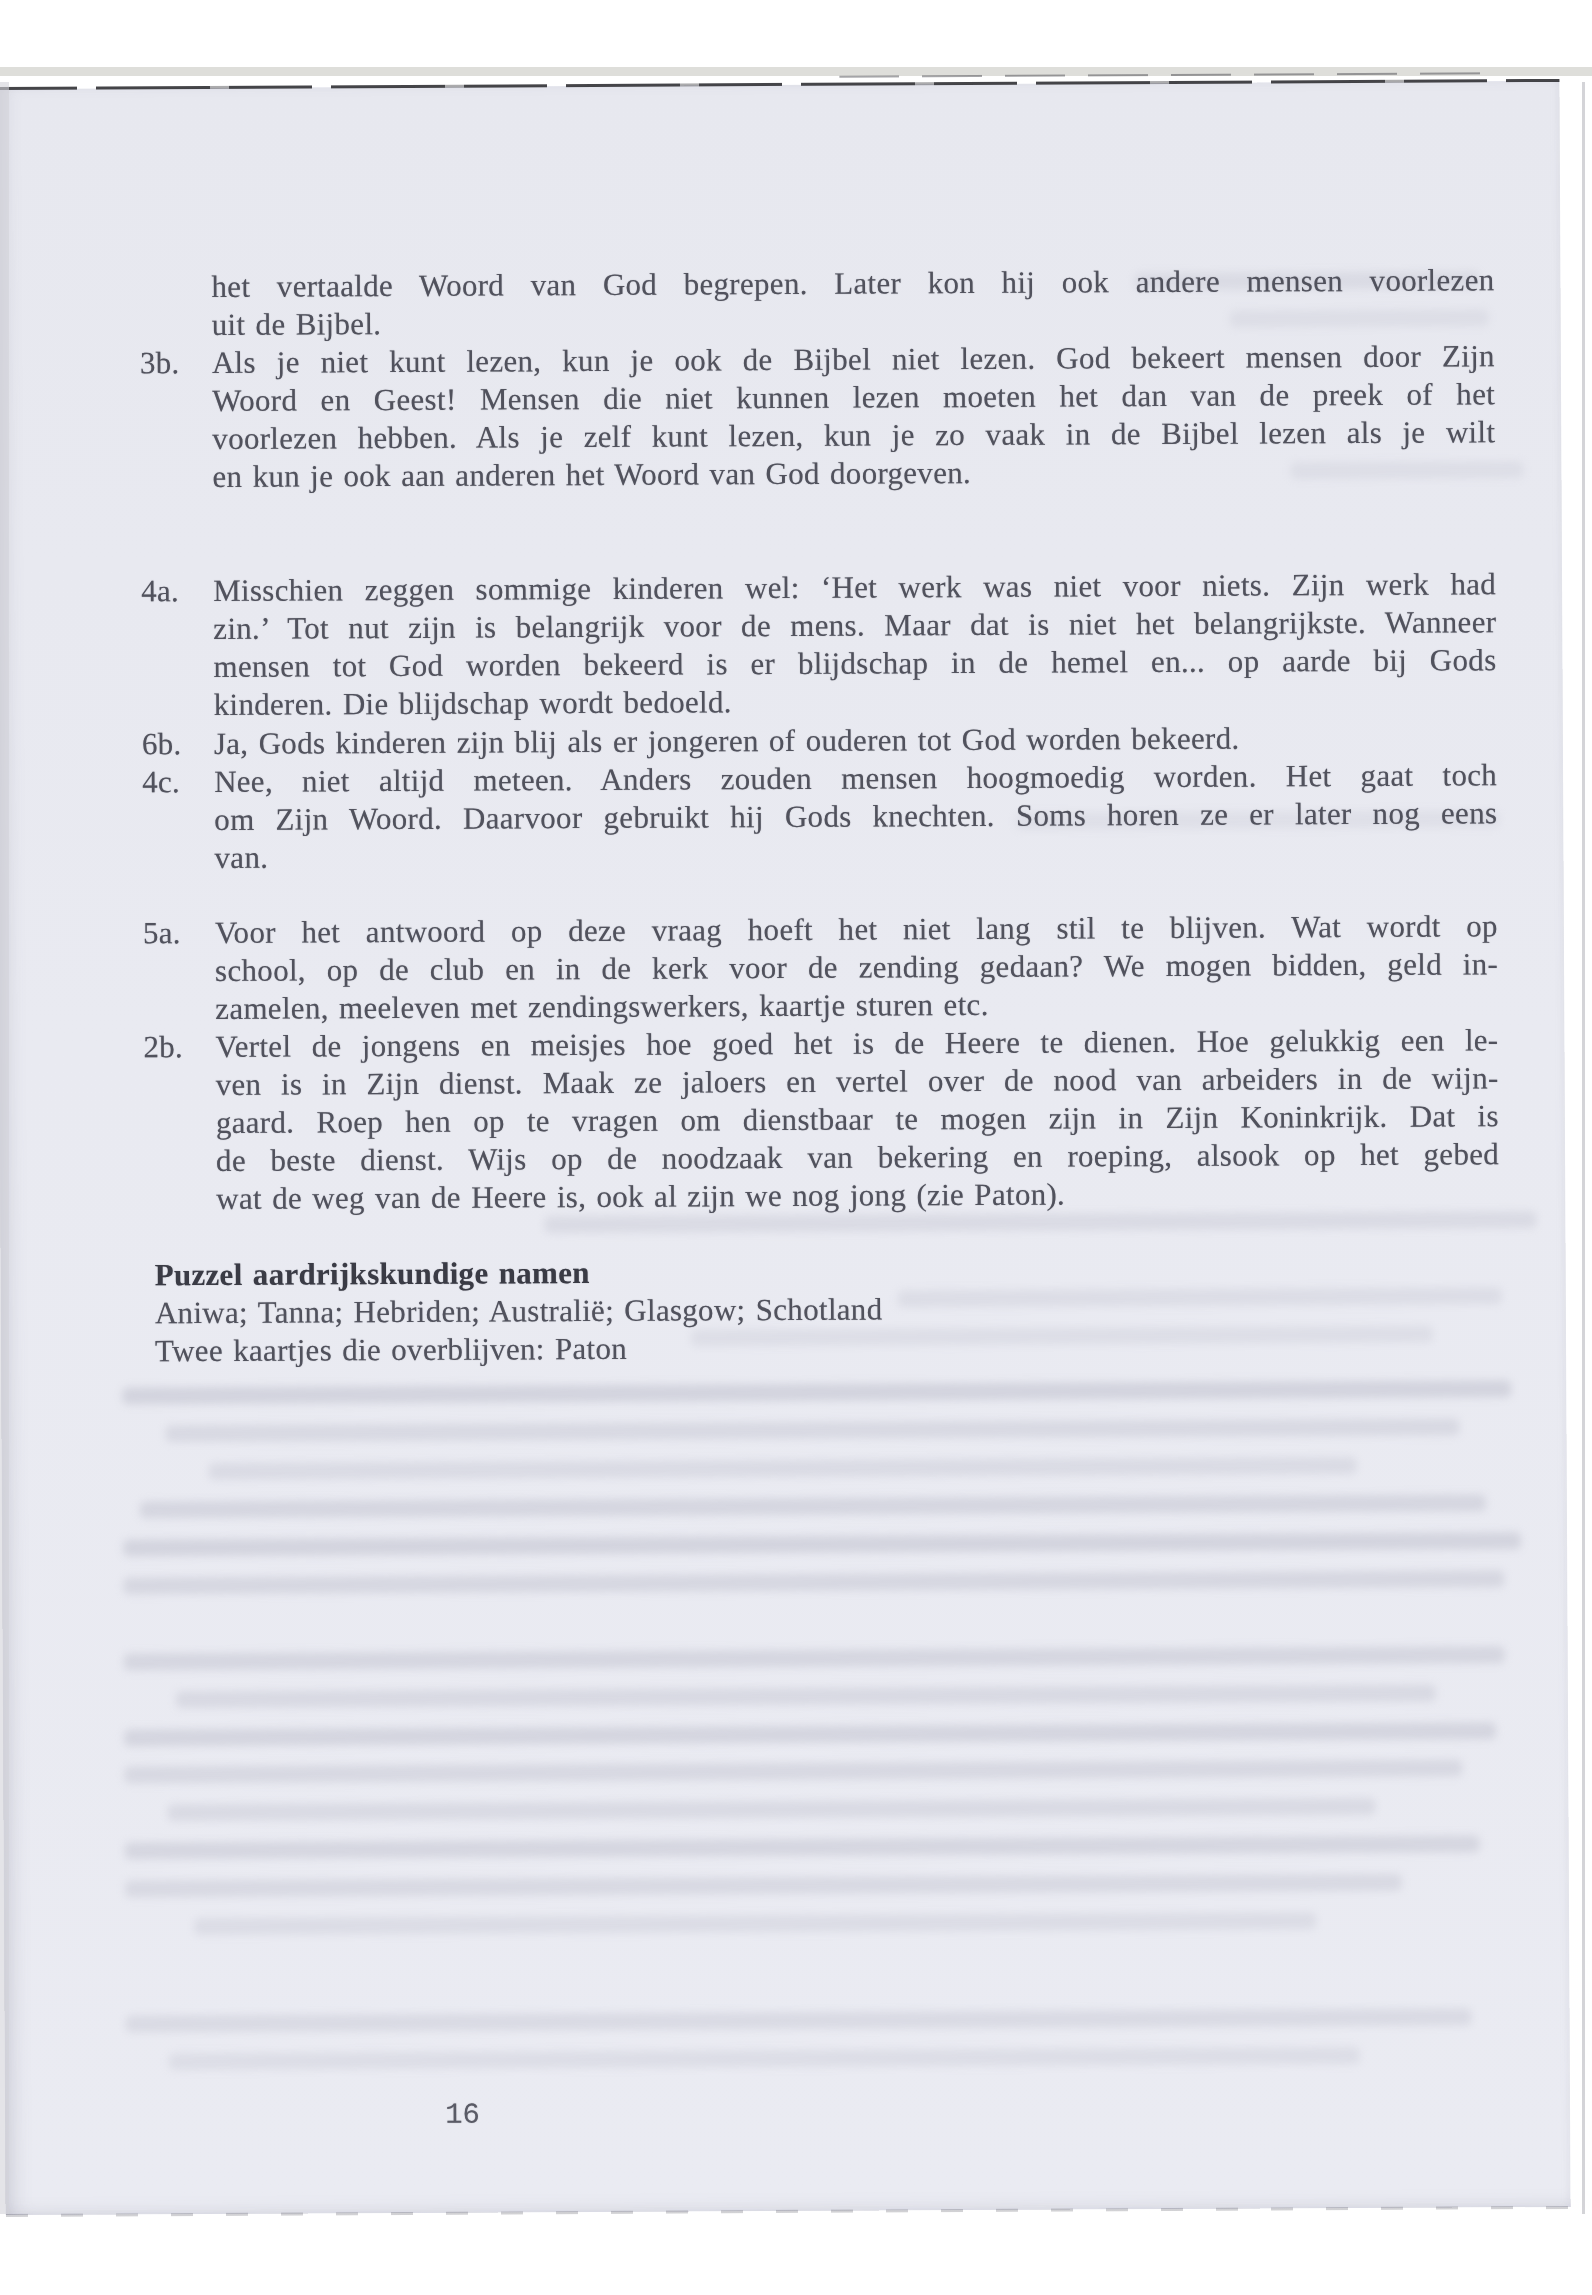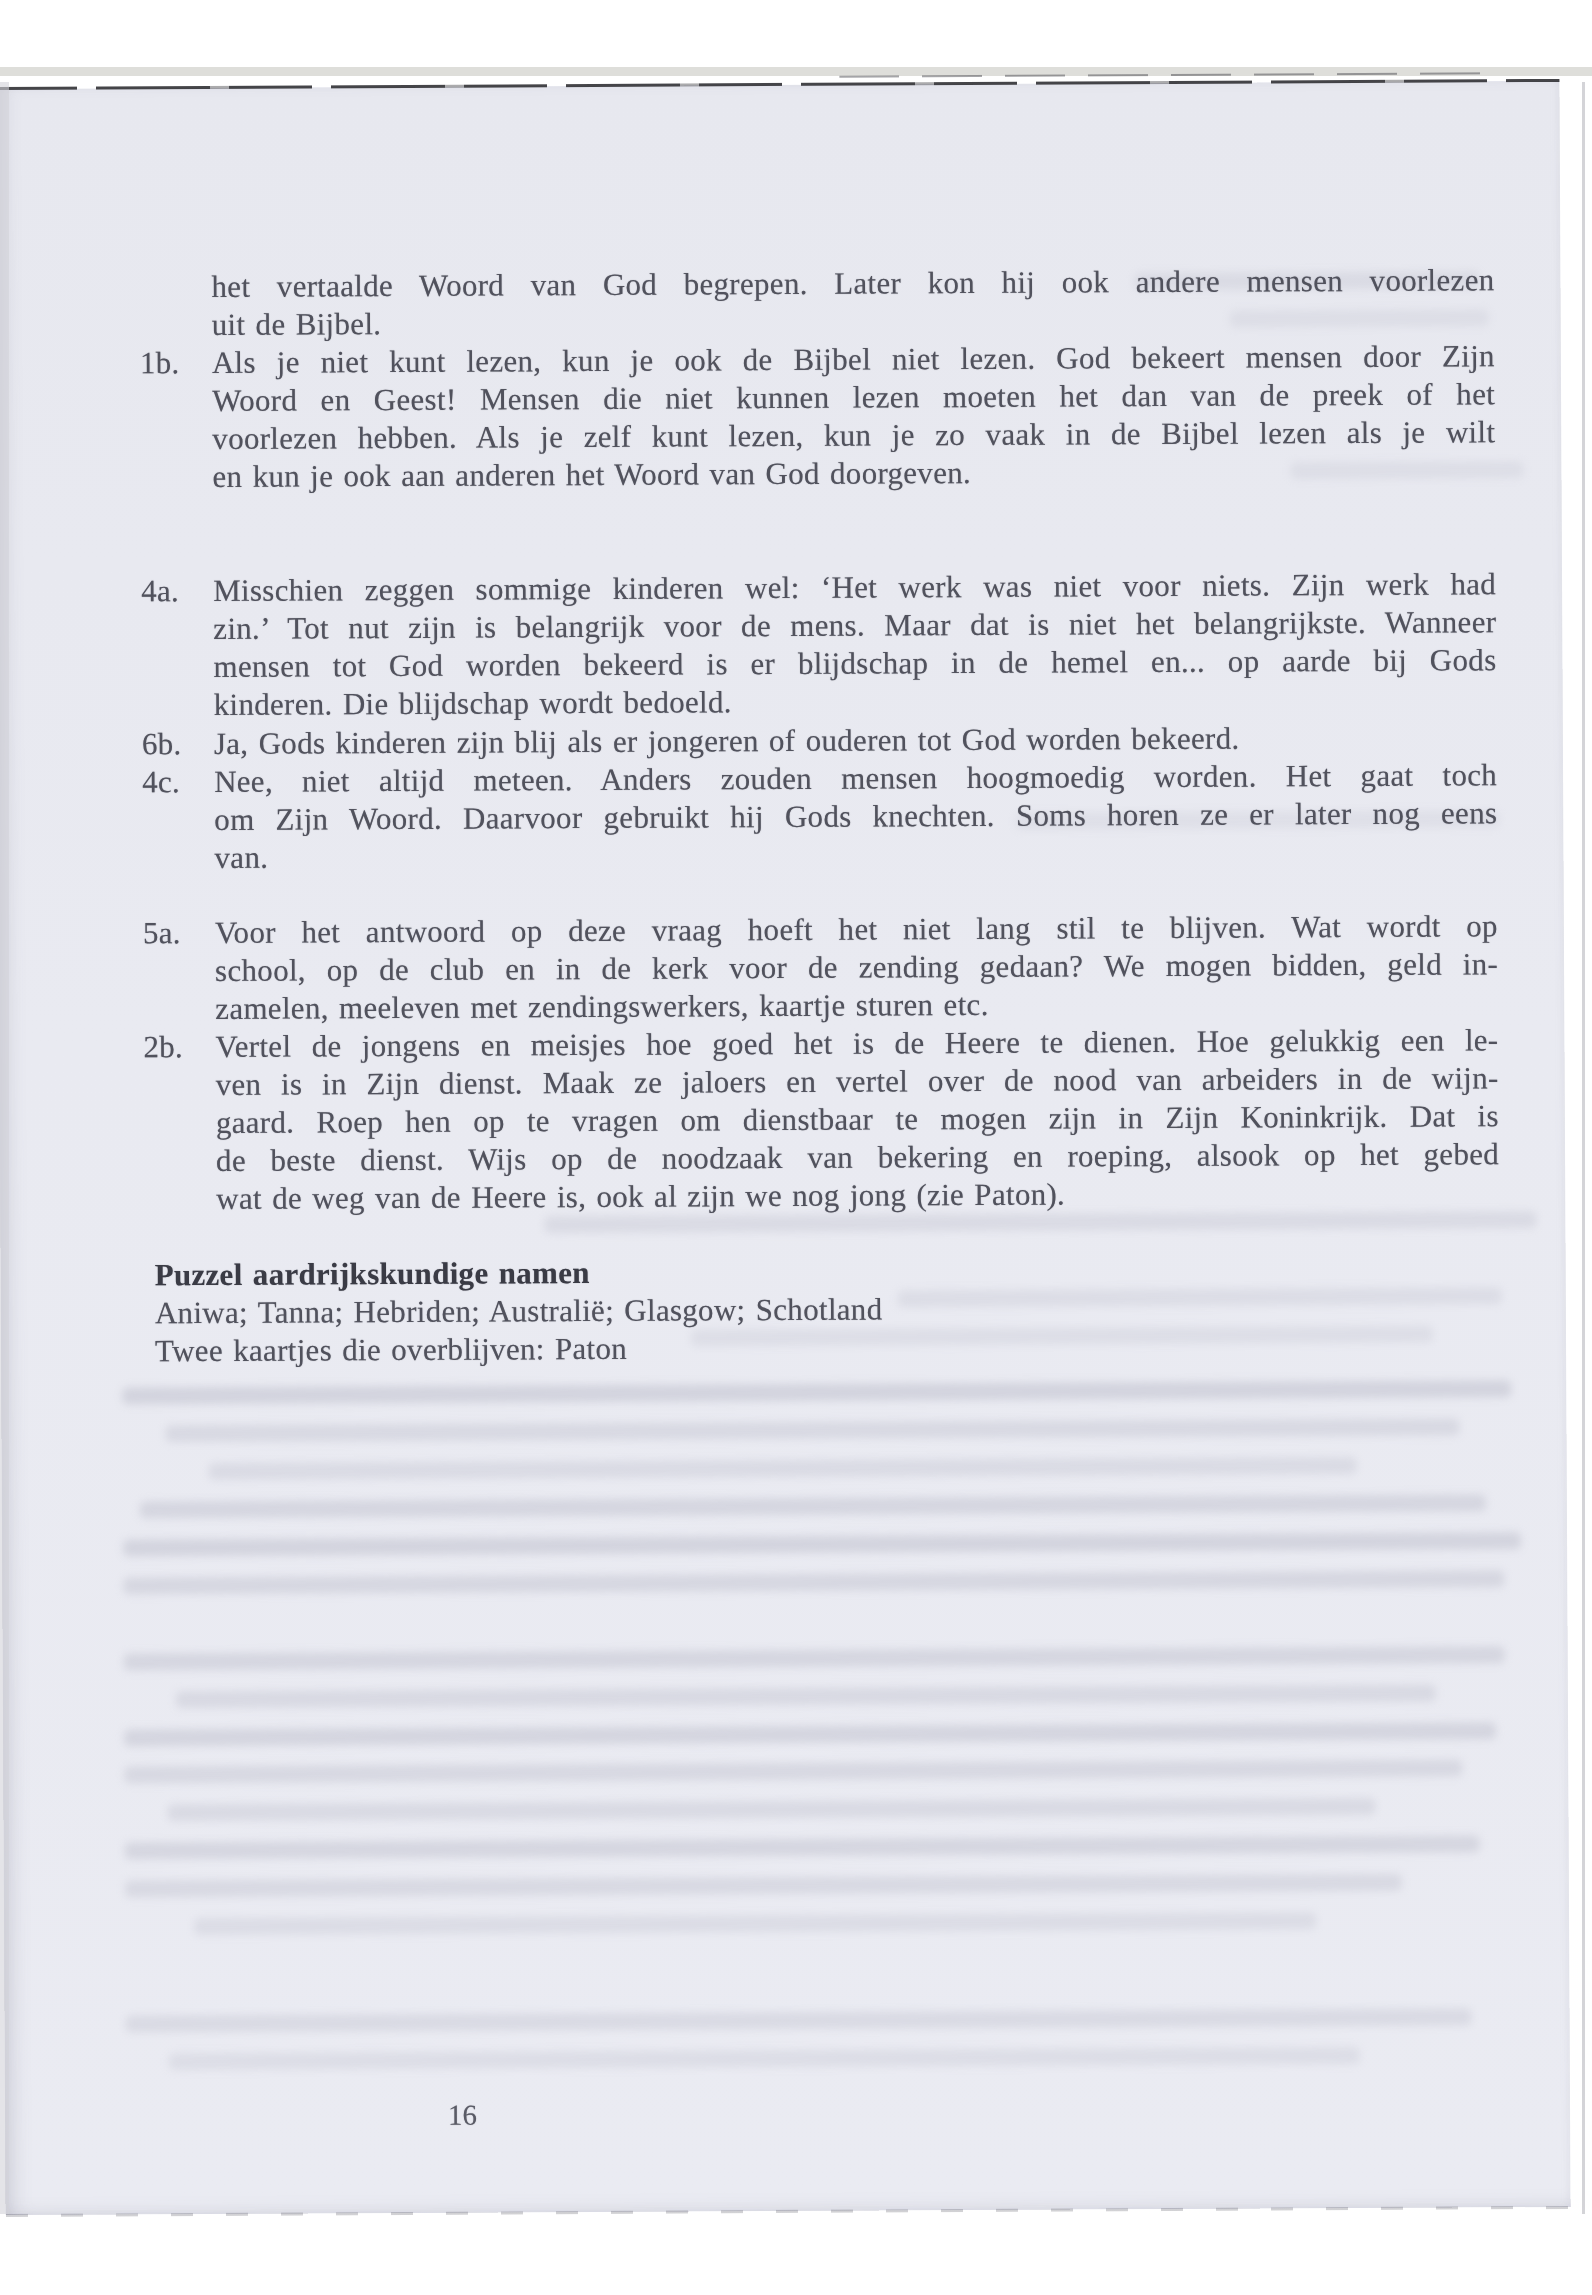--- a/index.html
+++ b/index.html
@@ -84,20 +84,21 @@
     width: 69px; text-align: left;
   }
   .block.flush { left: 154px; width: 1346px; }
   .heading { font-weight: 700; color: #3a3b45; letter-spacing: 0.3px; }
 
   .pagenum {
     position: absolute; left: 371px; top: 2012px;
     width: 173px; text-align: center;
     color: #5a5b66; font-size: 29px;
     text-shadow: 0 0 1px rgba(90,91,102,.5);
+    font-family: Liberation Mono, monospace;
   }
 
   
   .g {
     position: absolute; height: 17.3px;
     background: #b7b8c6;
     border-radius: 5.2px;
     filter: blur(4.3px);
   }
 </style>
@@ -135,21 +136,21 @@
     <div class="g" style="top:1830px;left:190px;width:1122px;opacity:.28"></div>
     <div class="g" style="top:1927px;left:121px;width:1346px;opacity:.32"></div>
     <div class="g" style="top:1965px;left:164px;width:1191px;opacity:.26"></div>
 
     <section class="block" style="top:180px">
       <div class="ln j">het vertaalde Woord van God begrepen. Later kon hij ook andere mensen voorlezen</div>
       <div class="ln l">uit de Bijbel.</div>
     </section>
 
     <section class="block" style="top:256px">
-      <span class="num">1b.</span>
+      <span class="num">3b.</span>
       <div class="ln j">Als je niet kunt lezen, kun je ook de Bijbel niet lezen. God bekeert mensen door Zijn</div>
       <div class="ln j">Woord en Geest! Mensen die niet kunnen lezen moeten het dan van de preek of het</div>
       <div class="ln j">voorlezen hebben. Als je zelf kunt lezen, kun je zo vaak in de Bijbel lezen als je wilt</div>
       <div class="ln l">en kun je ook aan anderen het Woord van God doorgeven.</div>
     </section>
 
     <section class="block" style="top:484px">
       <span class="num">4a.</span>
       <div class="ln j">Misschien zeggen sommige kinderen wel: ‘Het werk was niet voor niets. Zijn werk had</div>
       <div class="ln j">zin.’ Tot nut zijn is belangrijk voor de mens. Maar dat is niet het belangrijkste. Wanneer</div>

